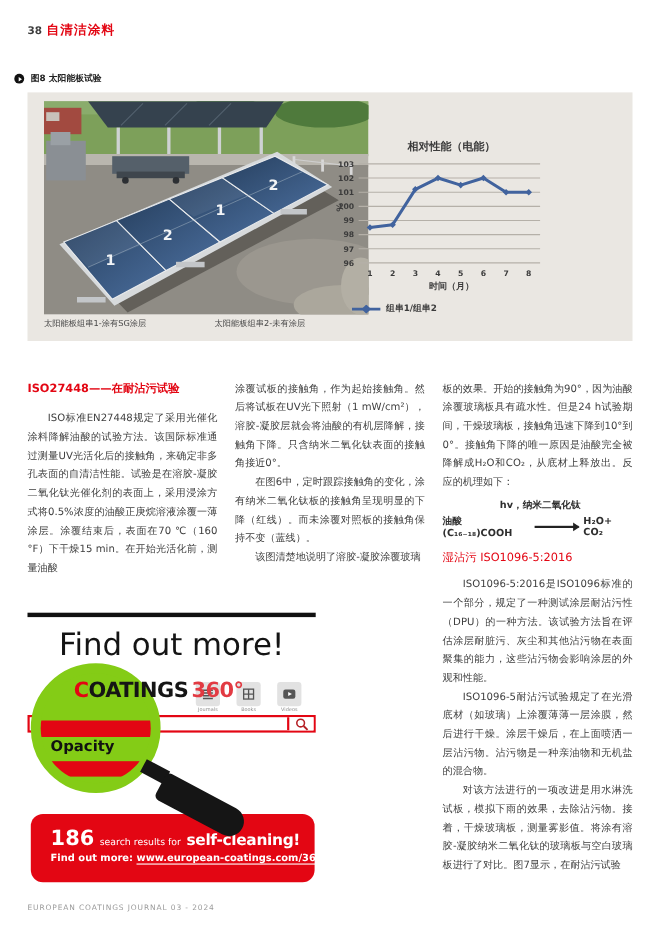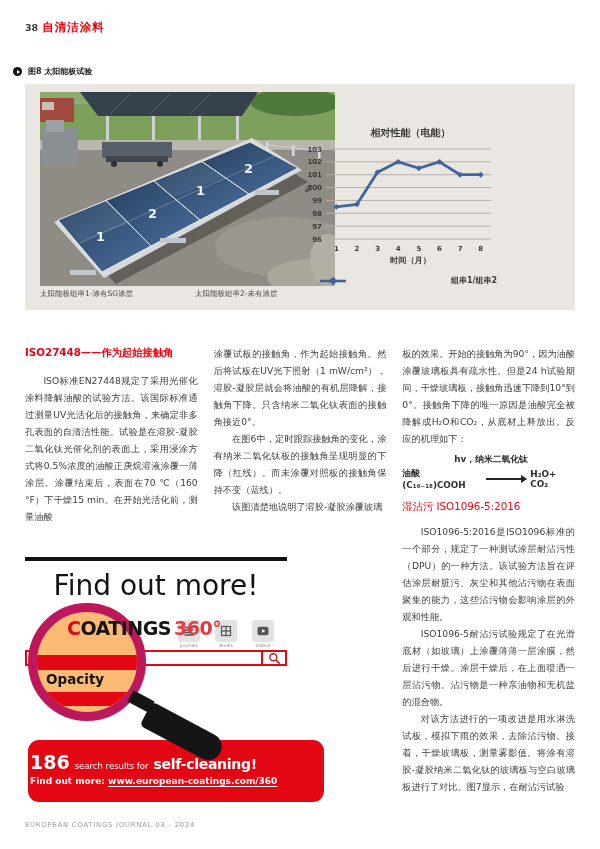--- a/index.html
+++ b/index.html
@@ -26,21 +26,21 @@
   .cap.left { left:15px; }
   .cap.right { left:170px; }
 
   
   .chart { position:absolute; left:277px; top:42px; width:195px; }
   .chart-title { font-size:10px; font-weight:700; color:#3b3b3b; text-align:center; padding-left:22px; margin-bottom:3px; }
   .chart-ylab { position:absolute; left:3px; top:58px; font-size:8px; font-weight:700; transform:rotate(-90deg); color:#3b3b3b; }
   .chart svg.plot { display:block; width:195px; height:112px; }
   .chart svg.plot text { font-size:7px; font-weight:600; fill:#3b3b3b; font-family:"DejaVu Sans","Liberation Sans",sans-serif; }
   .chart-xlab { font-size:8.2px; font-weight:700; text-align:center; padding-left:22px; margin-top:0px; color:#3b3b3b; }
-  .chart-legend { display:flex; justify-content:space-between; align-items:center; gap:5px; margin-top:9px; padding-left:18px; }
+  .chart-legend { display:flex; justify-content:flex-start; align-items:center; gap:5px; margin-top:9px; padding-left:18px; }
   .chart-legend .lname { font-size:8px; font-weight:700; color:#3b3b3b; }
 
   
   .columns { position:absolute; top:345px; left:25px; width:550px; display:flex; gap:16px; }
   .col { flex:1 1 0; }
   .col p { font-size:9.2px; line-height:17px; text-align:justify; color:#3e3e3e; }
   .col p.indent { text-indent:2em; }
   h2.red { color:var(--accent-red); font-size:10.3px; font-weight:700; margin:1px 0 12px 0; }
   h2.red2 { color:var(--accent-red); font-size:10.3px; font-weight:400; margin:10px 0 9px 0; }
 
@@ -55,31 +55,31 @@
   .ad { position:absolute; top:557px; left:25px; width:262px; }
   .ad-rule { width:262px; height:3.5px; background:#111; }
   .ad-headline { text-align:center; font-size:28px; font-weight:500; color:#141414; margin-top:8px; letter-spacing:0px; }
   .site-nav { position:absolute; left:152px; top:63px; display:flex; gap:13px; }
   .nav-btn { width:24px; display:flex; flex-direction:column; align-items:center; cursor:pointer; }
   .nav-ic { width:22px; height:22px; background:#e2e2e2; border-radius:3px; display:flex; align-items:center; justify-content:center; }
   .nav-lb { font-size:4.5px; color:#8a8a8a; margin-top:1px; }
   .search-bar { position:absolute; left:0; top:93px; width:262px; height:16px; background:#fff; border:2.5px solid var(--accent-red); display:flex; justify-content:flex-end; }
   .search-field { flex:1 1 auto; }
   .search-btn { width:24px; border-left:2.5px solid var(--accent-red); display:flex; align-items:center; justify-content:center; background:#fff; }
-  .lens { position:absolute; left:3px; top:46px; width:118px; height:118px; border-radius:50%; border:9px solid #be185d; background:#fdba74; overflow:hidden; z-index:3; }
+  .lens { position:absolute; left:3px; top:46px; width:118px; height:118px; border-radius:50%; border:9px solid #84cc16; background:#84cc16; overflow:hidden; z-index:3; }
   .lens-stripe { position:absolute; left:-6px; width:120px; height:15px; background:var(--accent-red); }
   .stripe-a { top:43px; } .stripe-b { top:80px; height:14px; }
   .lens-word { position:absolute; left:9px; top:59px; font-size:13.5px; font-weight:700; color:#111; }
   .ad-logo { position:absolute; left:42px; top:60px; z-index:5; font-weight:800; font-size:19px; letter-spacing:-0.5px; white-space:nowrap; }
   .logo-c { color:var(--accent-red); }
   .logo-main { color:#151515; }
   .logo-360 { color:#e23a42; margin-left:3px; font-weight:700; }
   .handle-joint { position:absolute; left:104px; top:138px; width:24px; height:13px; background:#151515; transform:rotate(28deg); z-index:4; }
   .handle-grip { position:absolute; left:121px; top:143px; width:84px; height:27px; background:#151515; border-radius:5px 14px 14px 5px; transform:rotate(28deg); transform-origin:left center; z-index:4; }
-  .ad-banner { position:absolute; left:3px; top:183px; width:296px; height:62px; background:var(--accent-red); border-radius:11px; color:#fff; padding:11px 14px 0 2px; z-index:2; }
+  .ad-banner { position:absolute; left:3px; top:183px; width:258px; height:62px; background:var(--accent-red); border-radius:11px; color:#fff; padding:11px 14px 0 18px; z-index:2; }
   .banner-l1 { display:flex; align-items:baseline; gap:5px; white-space:nowrap; }
   .res-count { font-size:19px; font-weight:800; }
   .res-text { font-size:8.5px; font-weight:500; }
   .res-kw { font-size:14px; font-weight:800; letter-spacing:-0.3px;text-align:right; }
   .banner-l2 { margin-top:3px; font-size:9px; font-weight:600; white-space:nowrap; }
   .banner-l2 .url { text-decoration:underline; text-underline-offset:2px; cursor:pointer; }
 
   
   .footer { position:absolute; top:821px; left:25px; font-size:6.8px; color:#9a9a9a; letter-spacing:0.8px; }
 </style>
@@ -200,21 +200,21 @@
             <line x1="0" y1="4" x2="26" y2="4" stroke="#41639e" stroke-width="2.6"></line>
             <rect x="10" y="1" width="6" height="6" transform="rotate(45 13 4)" fill="#41639e"></rect>
           </svg>
         <span class="lname">组串1/组串2</span>
       </div>
     </div>
   </div>
 
   <div class="columns">
     <div class="col">
-      <h2 class="red">ISO27448——作为起始接触角</h2>
+      <h2 class="red">ISO27448——在耐沾污试验</h2>
       <p class="indent">ISO标准EN27448规定了采用光催化涂料降解油酸的试验方法。该国际标准通过测量UV光活化后的接触角，来确定非多孔表面的自清洁性能。试验是在溶胶-凝胶二氧化钛光催化剂的表面上，采用浸涂方式将0.5%浓度的油酸正庚烷溶液涂覆一薄涂层。涂覆结束后，表面在70 ℃（160 °F）下干燥15 min。在开始光活化前，测量油酸</p>
     </div>
     <div class="col">
       <p>涂覆试板的接触角，作为起始接触角。然后将试板在UV光下照射（1 mW/cm²），溶胶-凝胶层就会将油酸的有机层降解，接触角下降。只含纳米二氧化钛表面的接触角接近0°。</p>
       <p class="indent">在图6中，定时跟踪接触角的变化，涂有纳米二氧化钛板的接触角呈现明显的下降（红线）。而未涂覆对照板的接触角保持不变（蓝线）。</p>
       <p class="indent">该图清楚地说明了溶胶-凝胶涂覆玻璃</p>
     </div>
     <div class="col">
       <p>板的效果。开始的接触角为90°，因为油酸涂覆玻璃板具有疏水性。但是24 h试验期间，干燥玻璃板，接触角迅速下降到10°到0°。接触角下降的唯一原因是油酸完全被降解成H₂O和CO₂，从底材上释放出。反应的机理如下：</p>
       <div class="equation">

